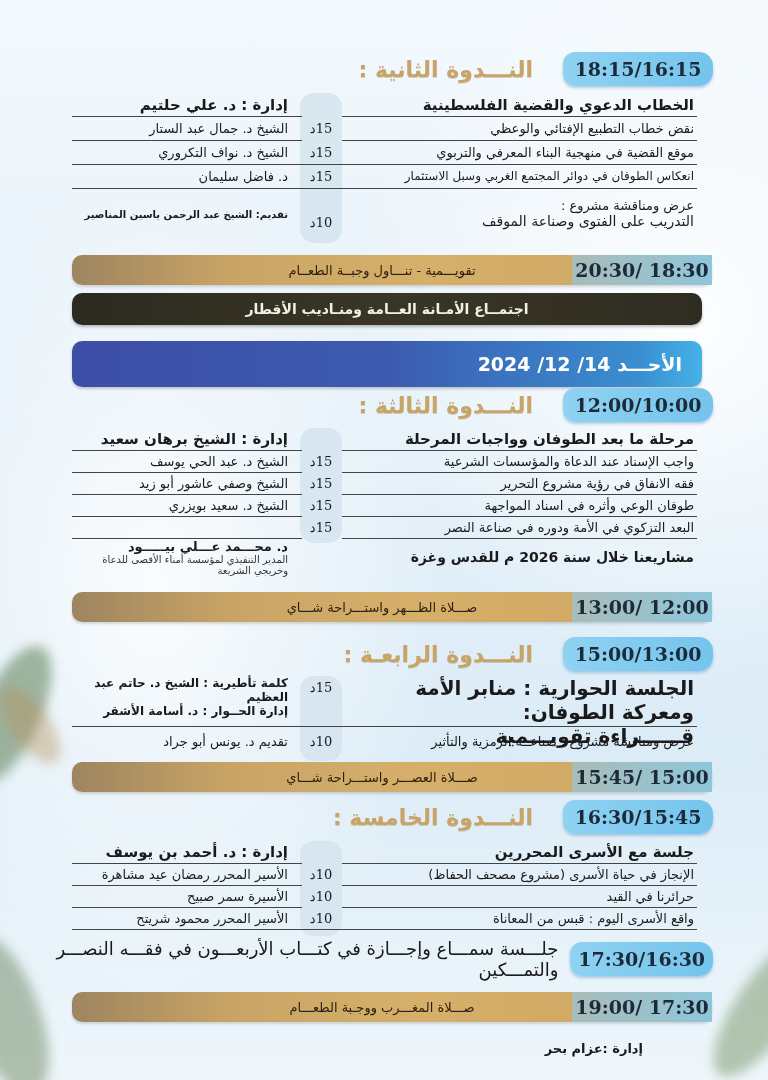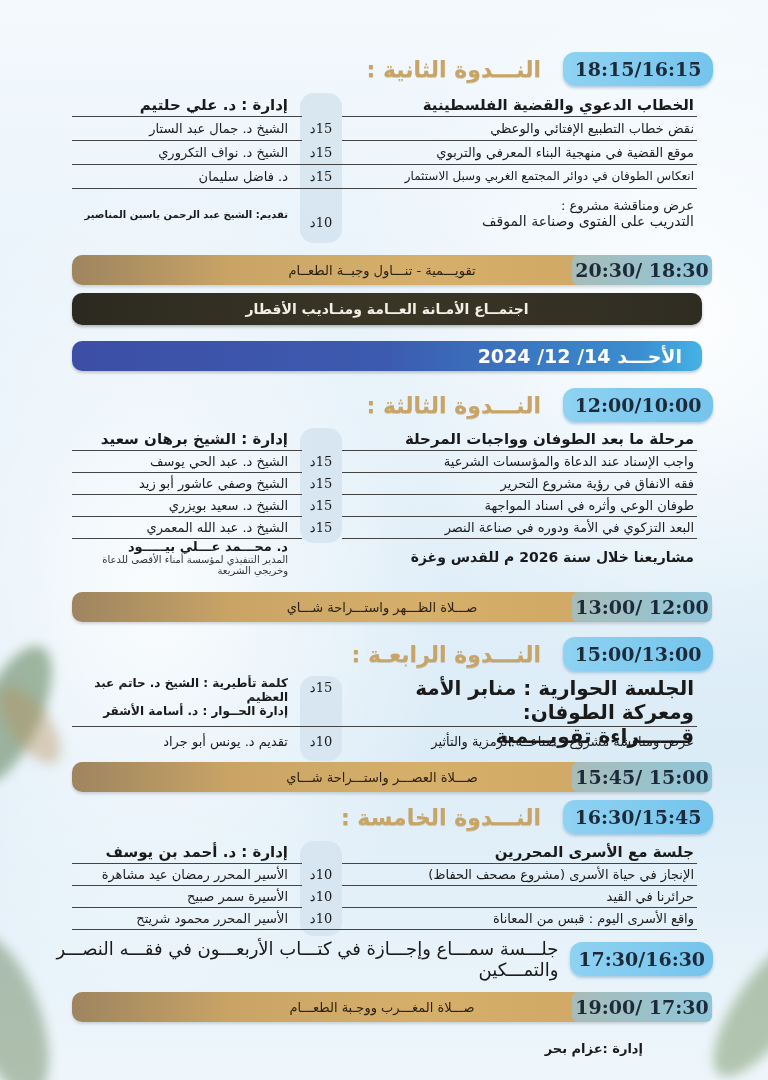--- a/index.html
+++ b/index.html
@@ -25,21 +25,21 @@
   .sess-head { position: absolute; right: 55px; height: 34px; display: flex; align-items: center; direction: rtl; }
   .time-pill {
     width: 150px; height: 34px; border-radius: 12px 14px 14px 12px;
     background: linear-gradient(90deg, #8fd2f2 0%, #74c4ec 100%);
     box-shadow: 0 2px 3px rgba(60,120,170,.35);
     display: flex; align-items: center; justify-content: center;
     font-family: "DejaVu Serif", serif; font-weight: bold; font-size: 19px; color: #1d2a3a;
     direction: ltr;
   }
   .sess-title {
-    margin-right: 22px; font-weight: bold; font-size: 22px;
+    margin-right: 30px; font-weight: bold; font-size: 22px;
     color: #c8a567; letter-spacing: 1px;
     text-shadow: 0 1px 0 rgba(120,90,40,.25);
   }
 
   
   .sess-table { position: absolute; left: 72px; width: 625px; direction: rtl; }
   .dur-col {
     position: absolute; left: 228px; width: 42px; border-radius: 14px;
     background: rgba(210,226,238,.75);
   }
@@ -49,29 +49,29 @@
   .row .speaker { flex: 1; text-align: right; font-size: 13px; padding-right: 12px; }
   .row.head .topic, .row.head .speaker { font-weight: bold; font-size: 15px; }
   .line-r { position: absolute; right: 0; width: 355px; border-top: 1.5px solid #444; }
   .line-l { position: absolute; left: 0; width: 230px; border-top: 1.5px solid #444; }
   .line-full { position: absolute; left: 0; right: 0; border-top: 1.5px solid #444; }
 
   
   .bar { position: absolute; left: 72px; width: 640px; height: 30px; border-radius: 10px; display: flex; direction: rtl; align-items: center; }
   .bar.gold { background: linear-gradient(90deg, #9e8560 0%, #c9a465 25%, #d6b06a 55%, #cba462 100%); box-shadow: 0 2px 3px rgba(0,0,0,.15); }
   .bar .bar-time {
-    width: 140px; height: 100%; border-radius: 6px;
+    width: 140px; height: 100%; border-radius: 1px;
     background: linear-gradient(90deg, #a8bcb8 0%, #8fc6da 100%);
     display: flex; align-items: center; justify-content: center;
     font-family: "DejaVu Serif", serif; font-weight: bold; font-size: 19px; color: #1d2a3a; direction: ltr;
   }
   .bar .bar-label { flex: 1; text-align: center; font-size: 13px; color: #2a1e0c; padding-left: 120px; }
   .bar.dark { background: linear-gradient(90deg, #2c2a20 0%, #3a3626 50%, #2f2c22 100%); justify-content: center; height: 32px; box-shadow: 0 2px 3px rgba(0,0,0,.25); width: 630px; }
   .bar.dark .bar-label { color: #f1efe6; font-weight: bold; font-size: 14px; padding: 0; }
-  .bar.date { background: linear-gradient(90deg, #3d4ea6 0%, #3c5bb0 50%, #3a8ed0 90%, #45b2e6 100%); height: 30px; width: 630px; box-shadow: 0 2px 3px rgba(0,0,0,.2); }
+  .bar.date { background: linear-gradient(90deg, #3d4ea6 0%, #3c5bb0 50%, #3a8ed0 90%, #45b2e6 100%); height: 46px; width: 630px; box-shadow: 0 2px 3px rgba(0,0,0,.2); }
   .bar.date .bar-label { flex: 0 0 auto; padding: 0 20px 0 0; color: #fff; font-weight: bold; font-size: 19px; text-align: right; }
 
   .mini { font-size: 10px; color: #333; }
 </style>
 </head>
 <body>
 
 <div class="leaf l1"></div>
 <div class="leaf l2"></div>
 <div class="leaf l3"></div>
@@ -182,21 +182,20 @@
       <div class="dur">15د</div>
       <div class="speaker">الشيخ د. سعيد بويزري</div>
     </div>
     <div style="position:relative;">
         <div class="line-r"></div>
         <div class="line-l"></div>
       </div>
     <div class="row" style="height:22px;">
       <div class="topic">البعد التزكوي في الأمة ودوره في صناعة النصر</div>
       <div class="dur">15د</div>
-      <div class="speaker">الشيخ د. عبد الله المعمري</div>
     </div>
     <div style="position:relative;">
         <div class="line-r"></div>
         <div class="line-l"></div>
       </div>
     <div class="row" style="height:38px;">
       <div class="topic" style="font-size:14px; font-weight:bold;">مشاريعنا خلال سنة 2026 م للقدس وغزة</div>
       <div class="dur"></div>
       <div class="speaker">
         <div style="font-weight:bold; font-size:13px;">د. محـــمد عـــلي بيـــــود</div>

